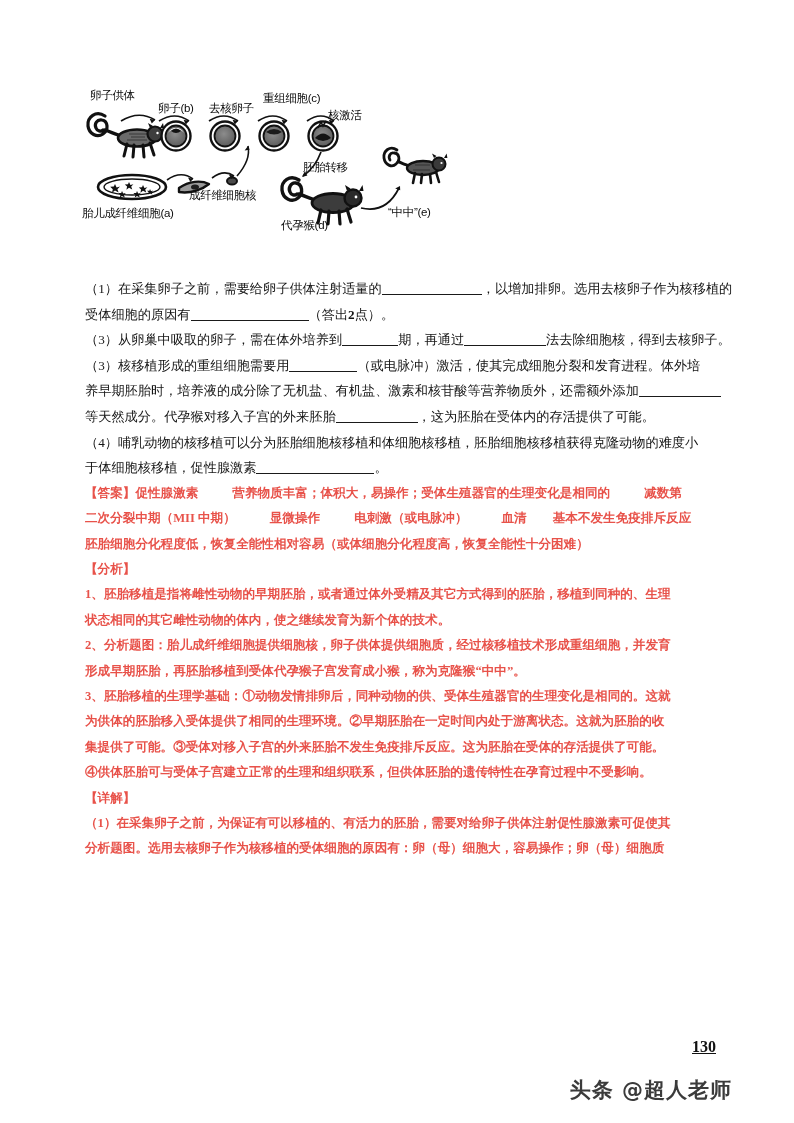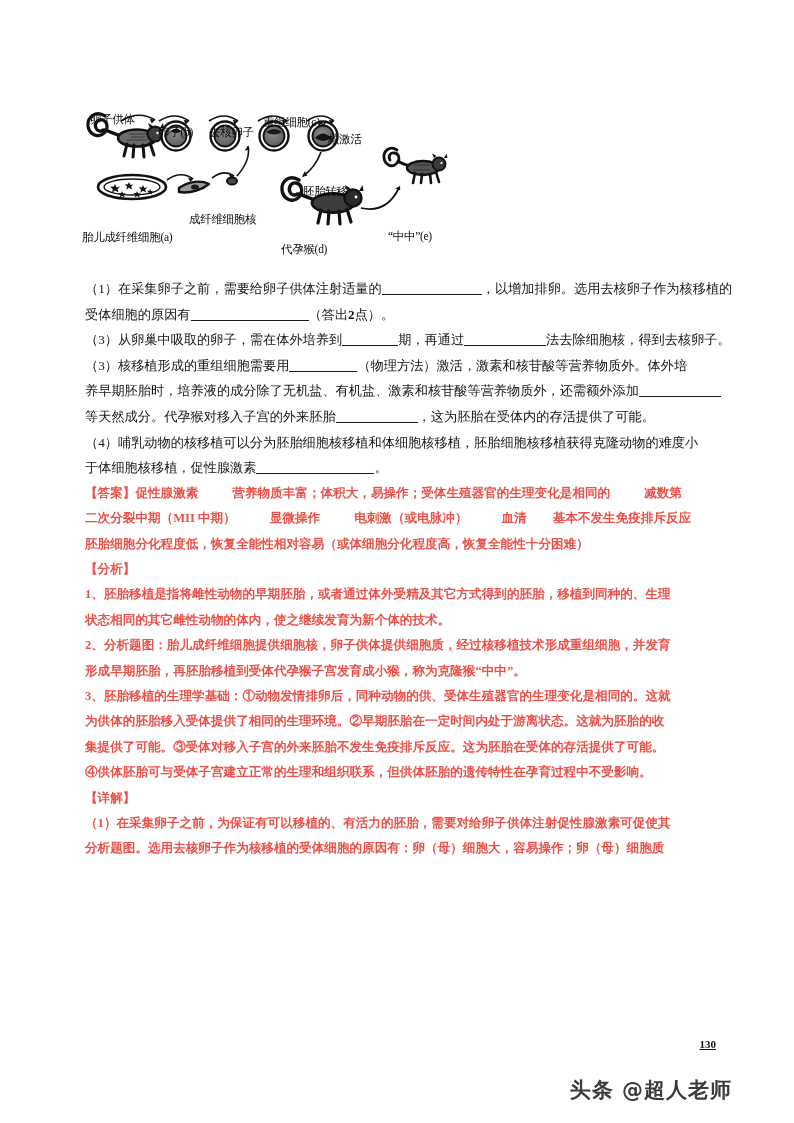--- a/index.html
+++ b/index.html
@@ -24,26 +24,25 @@
     position: absolute;
     left: 85px;
     top: 88px;
     width: 370px;
     height: 155px;
   }
   .fig-svg { display:block; }
 
   .fig-label {
     position: absolute;
-    font-family: Liberation Serif, serif;
+    font-family: Liberation Sans, sans-serif;
     font-size: 11.5px;
     color: #0a0a0a;
     white-space: nowrap;
     letter-spacing: -0.3px;
-    margin-top: 24px;
   }
 
   
   .content {
     position: absolute;
     left: 85px;
     top: 276px;
     width: 629px;
   }
   p.line {
@@ -76,21 +75,21 @@
     font-weight: bold;
   }
   .gap-s { display: inline-block; width: 26px; }
   .gap-m { display: inline-block; width: 34px; }
 
   
   .page-number {
     position: absolute;
     right: 78px;
     top: 1038px;
-    font-size: 11px;
+    font-size: 16px;
     font-weight: bold;
     color: #111;
     font-family: "Liberation Serif", serif;
     text-decoration: underline;
   }
   .watermark {
     position: absolute;
     right: 62px;
     top: 1076px;
     font-size: 21px;
@@ -239,21 +238,21 @@
     <span class="fig-label" style="left:303px;top:117px;">“中中”(e)</span>
   </div>
 
   <div class="content">
 
     <p class="line"><span>（1）在采集卵子之前，需要给卵子供体注射适量的</span><span class="blank b-xl"></span><span>，以增加排卵。选用去核卵子作为核移植的</span></p>
     <p class="line"><span>受体细胞的原因有</span><span class="blank b-xxl"></span><span>（答出</span><span class="bold-n">2</span><span>点）。</span></p>
 
     <p class="line"><span>（3）从卵巢中吸取的卵子，需在体外培养到</span><span class="blank b-sm"></span><span>期，再通过</span><span class="blank b-lg"></span><span>法去除细胞核，得到去核卵子。</span></p>
 
-    <p class="line"><span>（3）核移植形成的重组细胞需要用</span><span class="blank b-md"></span><span>（物理方法）激活，激素和核苷酸等营养物质外。体外培</span></p>
+    <p class="line"><span>（3）核移植形成的重组细胞需要用</span><span class="blank b-md"></span><span>（或电脉冲）激活，使其完成细胞分裂和发育进程。体外培</span></p>
     <p class="line"><span>养早期胚胎时，培养液的成分除了无机盐、有机盐、激素和核苷酸等营养物质外，还需额外添加</span><span class="blank b-lg"></span></p>
     <p class="line"><span>等天然成分。代孕猴对移入子宫的外来胚胎</span><span class="blank b-lg"></span><span>，这为胚胎在受体内的存活提供了可能。</span></p>
 
     <p class="line"><span>（4）哺乳动物的核移植可以分为胚胎细胞核移植和体细胞核移植，胚胎细胞核移植获得克隆动物的难度小</span></p>
     <p class="line"><span>于体细胞核移植，促性腺激素</span><span class="blank b-xxl"></span><span>。</span></p>
 
     <p class="rline"><span>【答案】</span><span>促性腺激素</span><span class="gap-m"></span><span>营养物质丰富；体积大，易操作；受体生殖器官的生理变化是相同的</span><span class="gap-m"></span><span>减数第</span></p>
     <p class="rline"><span>二次分裂中期（MII 中期）</span><span class="gap-m"></span><span>显微操作</span><span class="gap-m"></span><span>电刺激（或电脉冲）</span><span class="gap-m"></span><span>血清</span><span class="gap-s"></span><span>基本不发生免疫排斥反应</span></p>
     <p class="rline"><span>胚胎细胞分化程度低，恢复全能性相对容易（或体细胞分化程度高，恢复全能性十分困难）</span></p>
 

